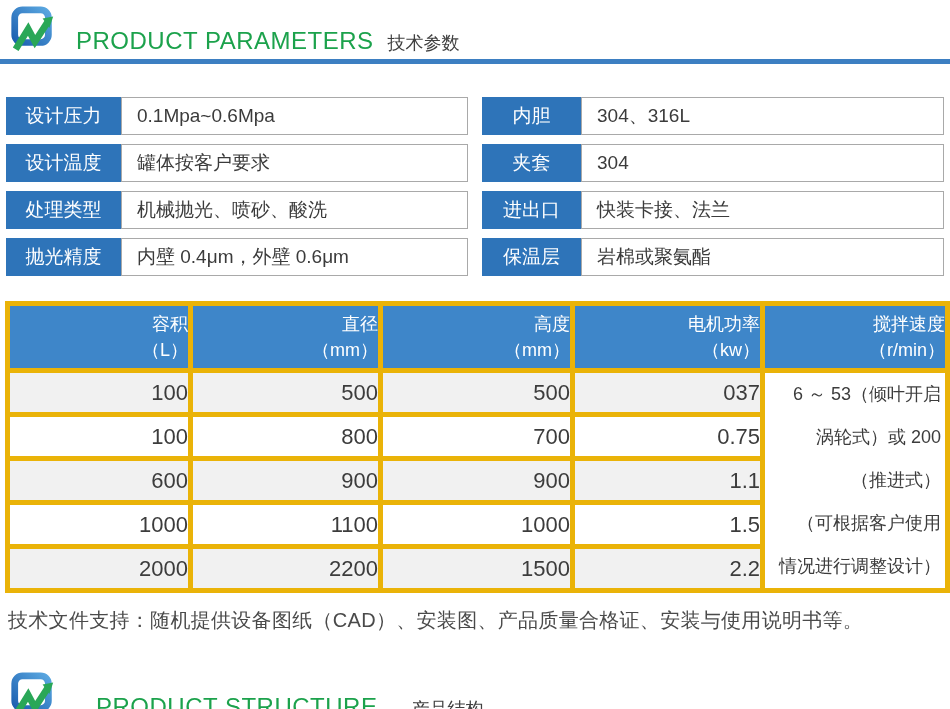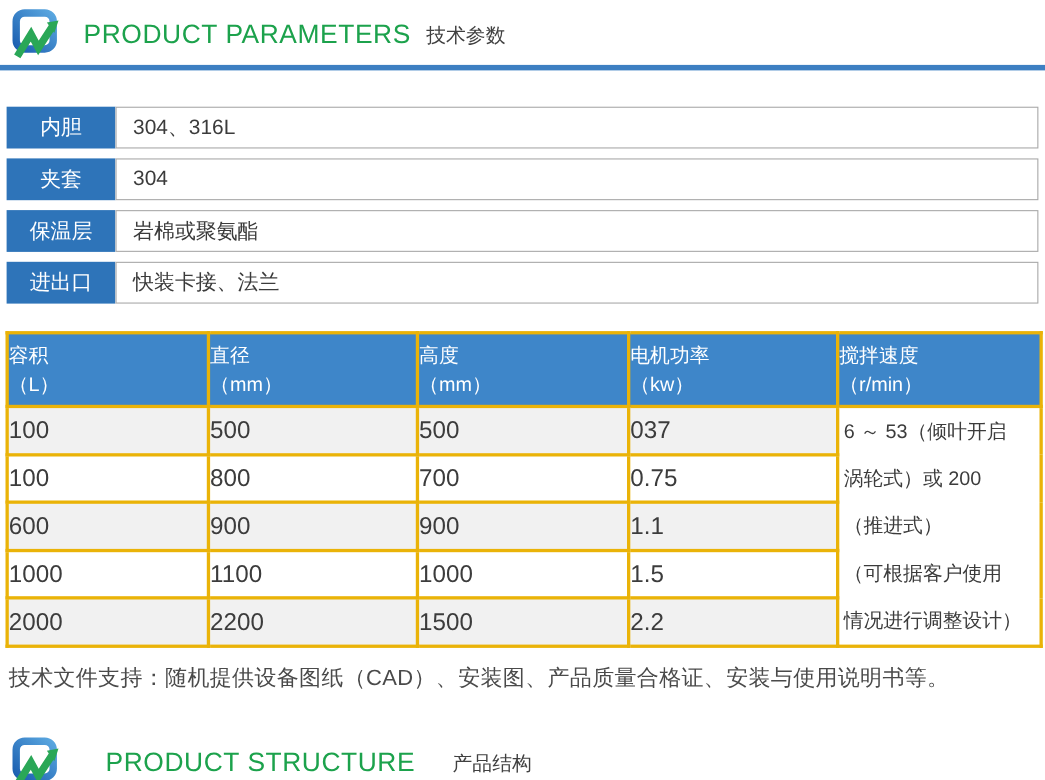--- a/index.html
+++ b/index.html
@@ -1,39 +1,39 @@
 <!DOCTYPE html>
 <html><head>
 <meta charset="utf-8">
 <style>
   * { margin:0; padding:0; box-sizing:border-box; }
   html,body { width:950px; height:709px; background:#fff; overflow:hidden;
               font-family:"Liberation Sans","DejaVu Sans",sans-serif; }
 
   
-  .section-header { display:flex; align-items:center; padding:8px 0 0 8px; height:55px; }
+  .section-header { display:flex; align-items:flex-end; padding:8px 0 0 8px; height:55px; }
   .logo { width:50px; height:50px; flex:0 0 50px; }
   .title-en { font-size:24px; color:#1ca24c; margin-left:18px; letter-spacing:.5px; }
   .title-zh { font-size:18px; color:#404040; margin-left:14px; }
   .divider { height:5px; background:#3d7fc2; width:950px; margin-top:4px; }
 
   
   .params-wrap { display:flex; gap:14px; margin:33px 6px 0 6px; }
   .params-col { flex:1; display:flex; flex-direction:column; gap:9px; }
   .param-row { display:flex; height:38px; }
   .param-label { background:#2e74b9; color:#fff; font-size:19px;
                  display:flex; align-items:center; justify-content:center; }
   .col-left .param-label { width:115px; }
   .col-right .param-label { width:99px; }
   .param-value { flex:1; border:1px solid #a9a9a9; background:#fff; color:#3b3b3b;
                  font-size:19px; display:flex; align-items:center; padding-left:15px; }
 
   
   .spec-table { border-collapse:collapse; width:940px; margin:25px 5px 0 5px; table-layout:fixed; }
-  .spec-table th, .spec-table td { border:3px solid #eab308; text-align:left; }
+  .spec-table th, .spec-table td { border:5px solid #eab308; text-align:right; }
   .spec-table th { background:#3e86c9; color:#fff; font-weight:normal;
                    font-size:18px; height:67px; line-height:1.45; }
   .spec-table td { font-size:22px; color:#3c3c3c; height:39px; }
   .spec-table tbody tr:nth-child(odd) td { background:#f1f1f1; }
   .spec-table tbody tr:nth-child(even) td { background:#ffffff; }
   .spec-table td.stir-cell { background:#ffffff !important; white-space:pre-line;
                              line-height:43px; font-size:18px; padding:0 4px; }
   .c1{width:183px;} .c2{width:190px;} .c3{width:192px;} .c4{width:190px;} .c5{width:185px;}
 
   
@@ -56,36 +56,54 @@
     <rect x="7" y="5" width="35" height="34" rx="8" fill="none" stroke="url(#lgBlue)" stroke-width="7"></rect>
     <path d="M8 46 L21 25 L28 38 L41 18" fill="none" stroke="#2aa757" stroke-width="7"></path>
     <polygon points="36 14, 47 12, 43 24" fill="#2aa757"></polygon>
   </svg>
   <span class="title-en">PRODUCT PARAMETERS</span>
   <span class="title-zh">技术参数</span>
 </div>
 <div class="divider"></div>
 
 <div class="params-wrap">
+  <div class="params-col col-left">
+    <div class="param-row">
+      <div class="param-label">设计压力</div>
+      <div class="param-value">0.1Mpa~0.6Mpa</div>
+    </div>
+    <div class="param-row">
+      <div class="param-label">设计温度</div>
+      <div class="param-value">罐体按客户要求</div>
+    </div>
+    <div class="param-row">
+      <div class="param-label">处理类型</div>
+      <div class="param-value">机械抛光、喷砂、酸洗</div>
+    </div>
+    <div class="param-row">
+      <div class="param-label">抛光精度</div>
+      <div class="param-value">内壁 0.4μm，外壁 0.6μm</div>
+    </div>
+  </div>
   <div class="params-col col-right">
     <div class="param-row">
       <div class="param-label">内胆</div>
       <div class="param-value">304、316L</div>
     </div>
     <div class="param-row">
       <div class="param-label">夹套</div>
       <div class="param-value">304</div>
     </div>
     <div class="param-row">
+      <div class="param-label">进出口</div>
+      <div class="param-value">快装卡接、法兰</div>
+    </div>
+    <div class="param-row">
       <div class="param-label">保温层</div>
       <div class="param-value">岩棉或聚氨酯</div>
-    </div>
-    <div class="param-row">
-      <div class="param-label">进出口</div>
-      <div class="param-value">快装卡接、法兰</div>
     </div>
   </div>
 </div>
 
 <table class="spec-table">
   <colgroup>
       <col class="c1">
       <col class="c2">
       <col class="c3">
       <col class="c4">

